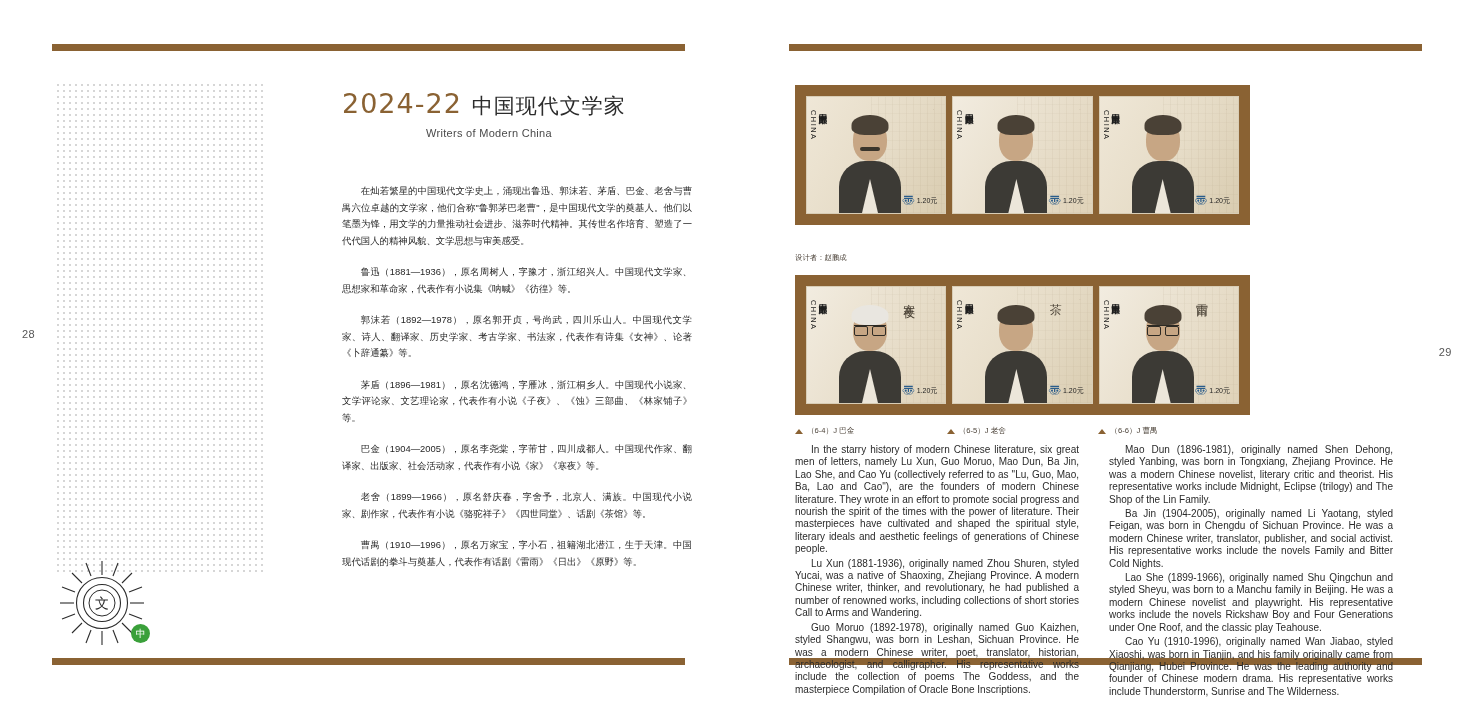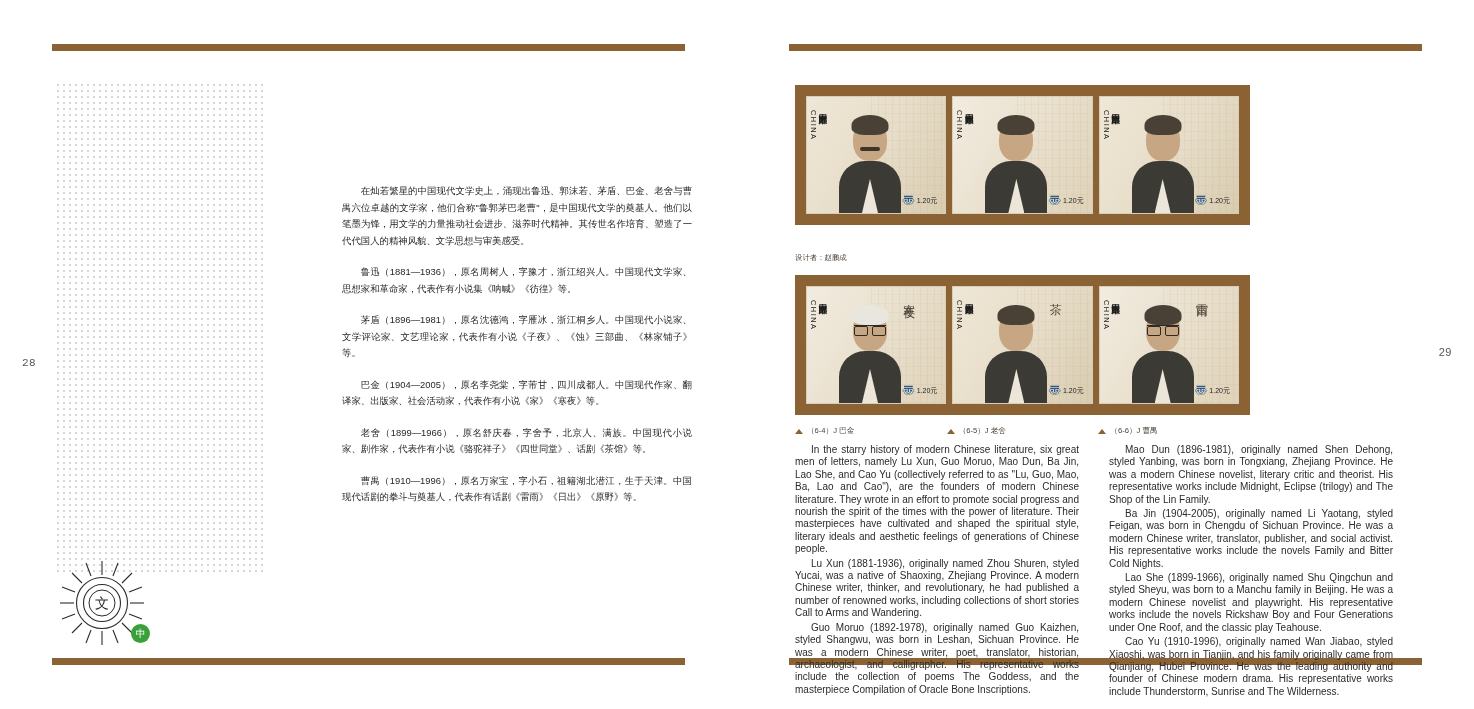--- a/index.html
+++ b/index.html
@@ -38,21 +38,21 @@
   .rule-top-left  { left: 52px;  right: 52px; top: 44px; }
   .rule-bot-left  { left: 52px;  right: 52px; bottom: 44px; }
 
   
   .folio {
     position: absolute;
     font-size: 11px;
     color: #555;
     letter-spacing: .5px;
   }
-  .folio-left  { left: 22px;  top: 357px; font-family: Liberation Mono, monospace; }
+  .folio-left  { left: 22px;  top: 328px; }
   .folio-right { right: 22px; top: 346px; }
 
   
   .dot-panel {
     position: absolute;
     left: 55px;
     top: 82px;
     width: 212px;
     height: 492px;
     background-image: radial-gradient(#cfcfcf 0.9px, transparent 1px);
@@ -384,24 +384,32 @@
 
   <div class="page page-left">
 
     <div class="rule rule-top-left"></div>
     <div class="rule rule-bot-left"></div>
 
     <div class="folio folio-left">28</div>
 
     <div class="dot-panel"></div>
 
+    <div class="title-wrap">
+      <div class="title-row">
+        <span class="title-num">2024-22</span>
+        <span class="title-cn">中国现代文学家</span>
+      </div>
+      <div class="title-en">Writers of Modern China</div>
+    </div>
 
     <div class="cn-body">
       <p>在灿若繁星的中国现代文学史上，涌现出鲁迅、郭沫若、茅盾、巴金、老舍与曹禺六位卓越的文学家，他们合称"鲁郭茅巴老曹"，是中国现代文学的奠基人。他们以笔墨为锋，用文学的力量推动社会进步、滋养时代精神。其传世名作培育、塑造了一代代国人的精神风貌、文学思想与审美感受。</p>
       <p>鲁迅（1881—1936），原名周树人，字豫才，浙江绍兴人。中国现代文学家、思想家和革命家，代表作有小说集《呐喊》《彷徨》等。</p>
+      <p>郭沫若（1892—1978），原名郭开贞，号尚武，四川乐山人。中国现代文学家、诗人、翻译家、历史学家、考古学家、书法家，代表作有诗集《女神》、论著《卜辞通纂》等。</p>
       <p>茅盾（1896—1981），原名沈德鸿，字雁冰，浙江桐乡人。中国现代小说家、文学评论家、文艺理论家，代表作有小说《子夜》、《蚀》三部曲、《林家铺子》等。</p>
       <p>巴金（1904—2005），原名李尧棠，字芾甘，四川成都人。中国现代作家、翻译家、出版家、社会活动家，代表作有小说《家》《寒夜》等。</p>
       <p>老舍（1899—1966），原名舒庆春，字舍予，北京人、满族。中国现代小说家、剧作家，代表作有小说《骆驼祥子》《四世同堂》、话剧《茶馆》等。</p>
       <p>曹禺（1910—1996），原名万家宝，字小石，祖籍湖北潜江，生于天津。中国现代话剧的拳斗与奠基人，代表作有话剧《雷雨》《日出》《原野》等。</p>
     </div>
 
     <div class="badge">
       <svg width="88" height="88" viewBox="0 0 88 88">
         <g stroke="#2b2b2b" stroke-width="1.1">
           <circle cx="44" cy="44" r="25.5" fill="none"></circle>

